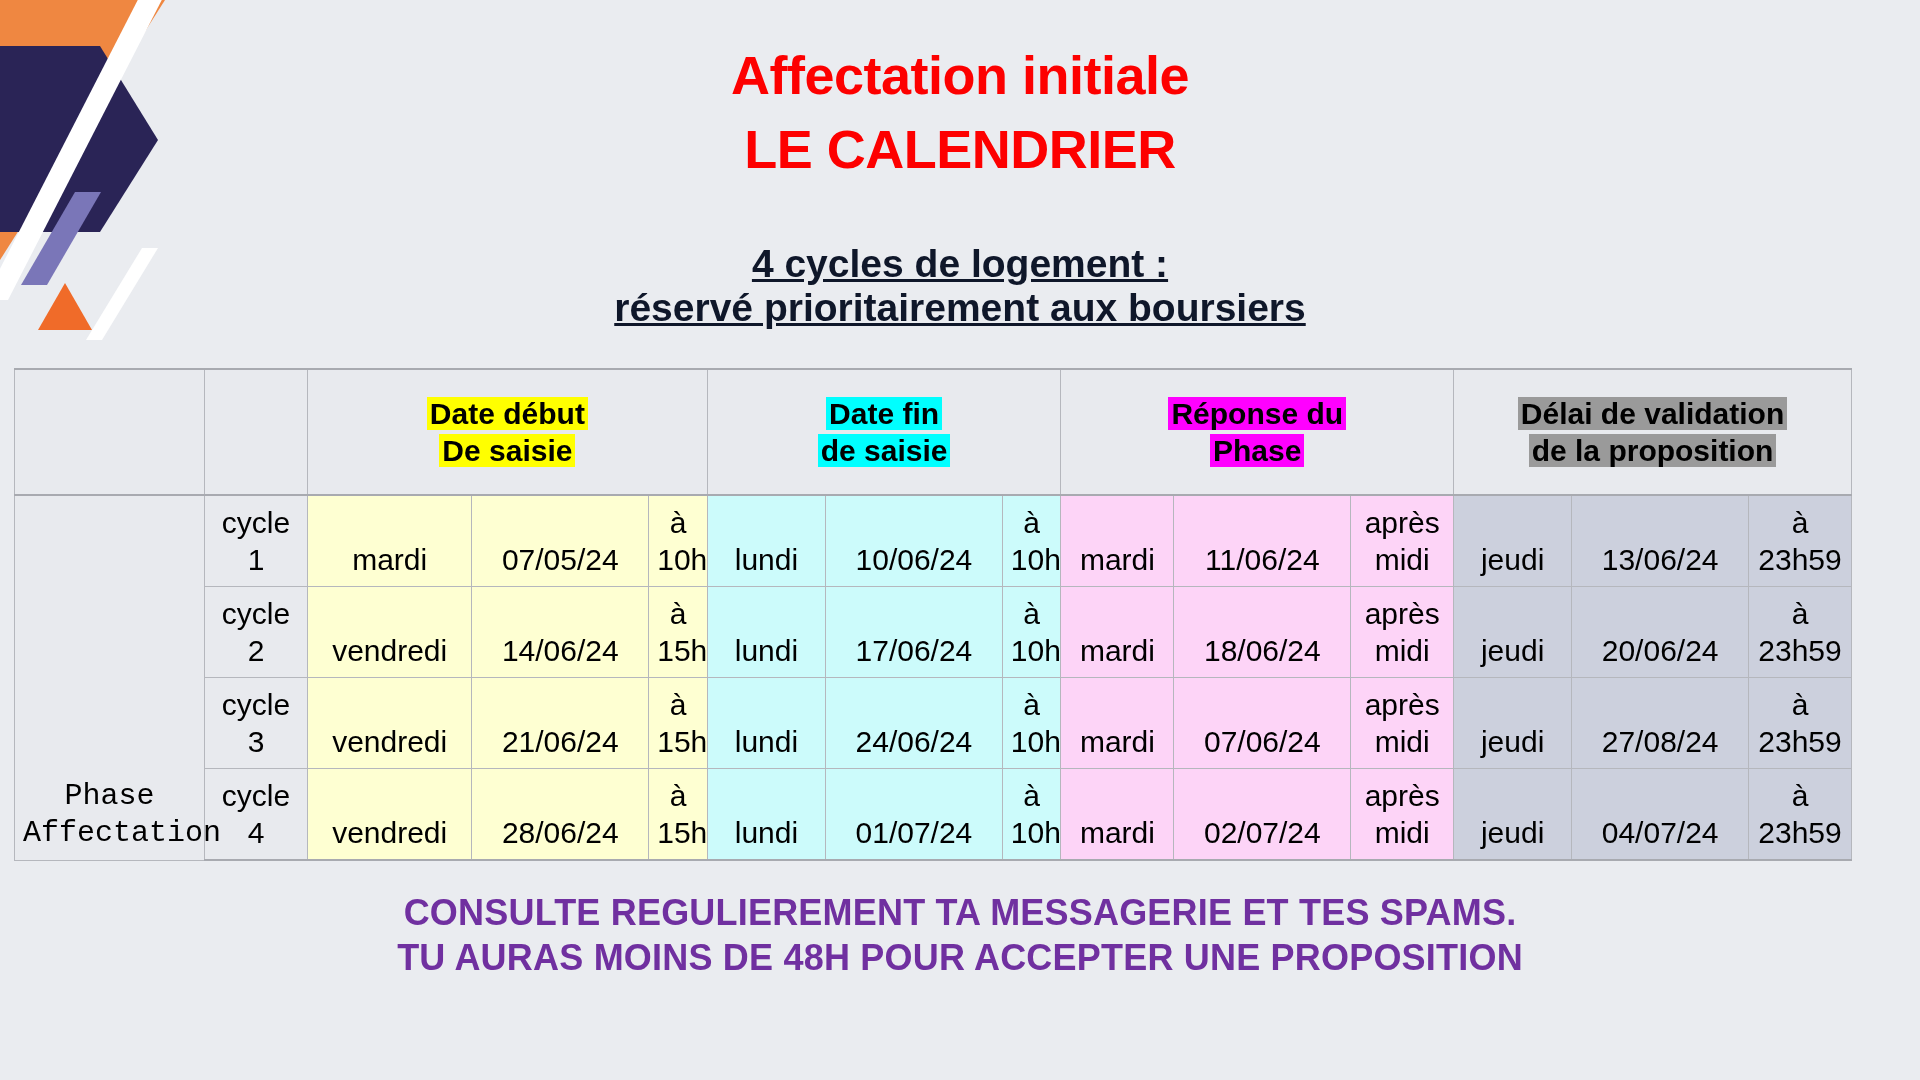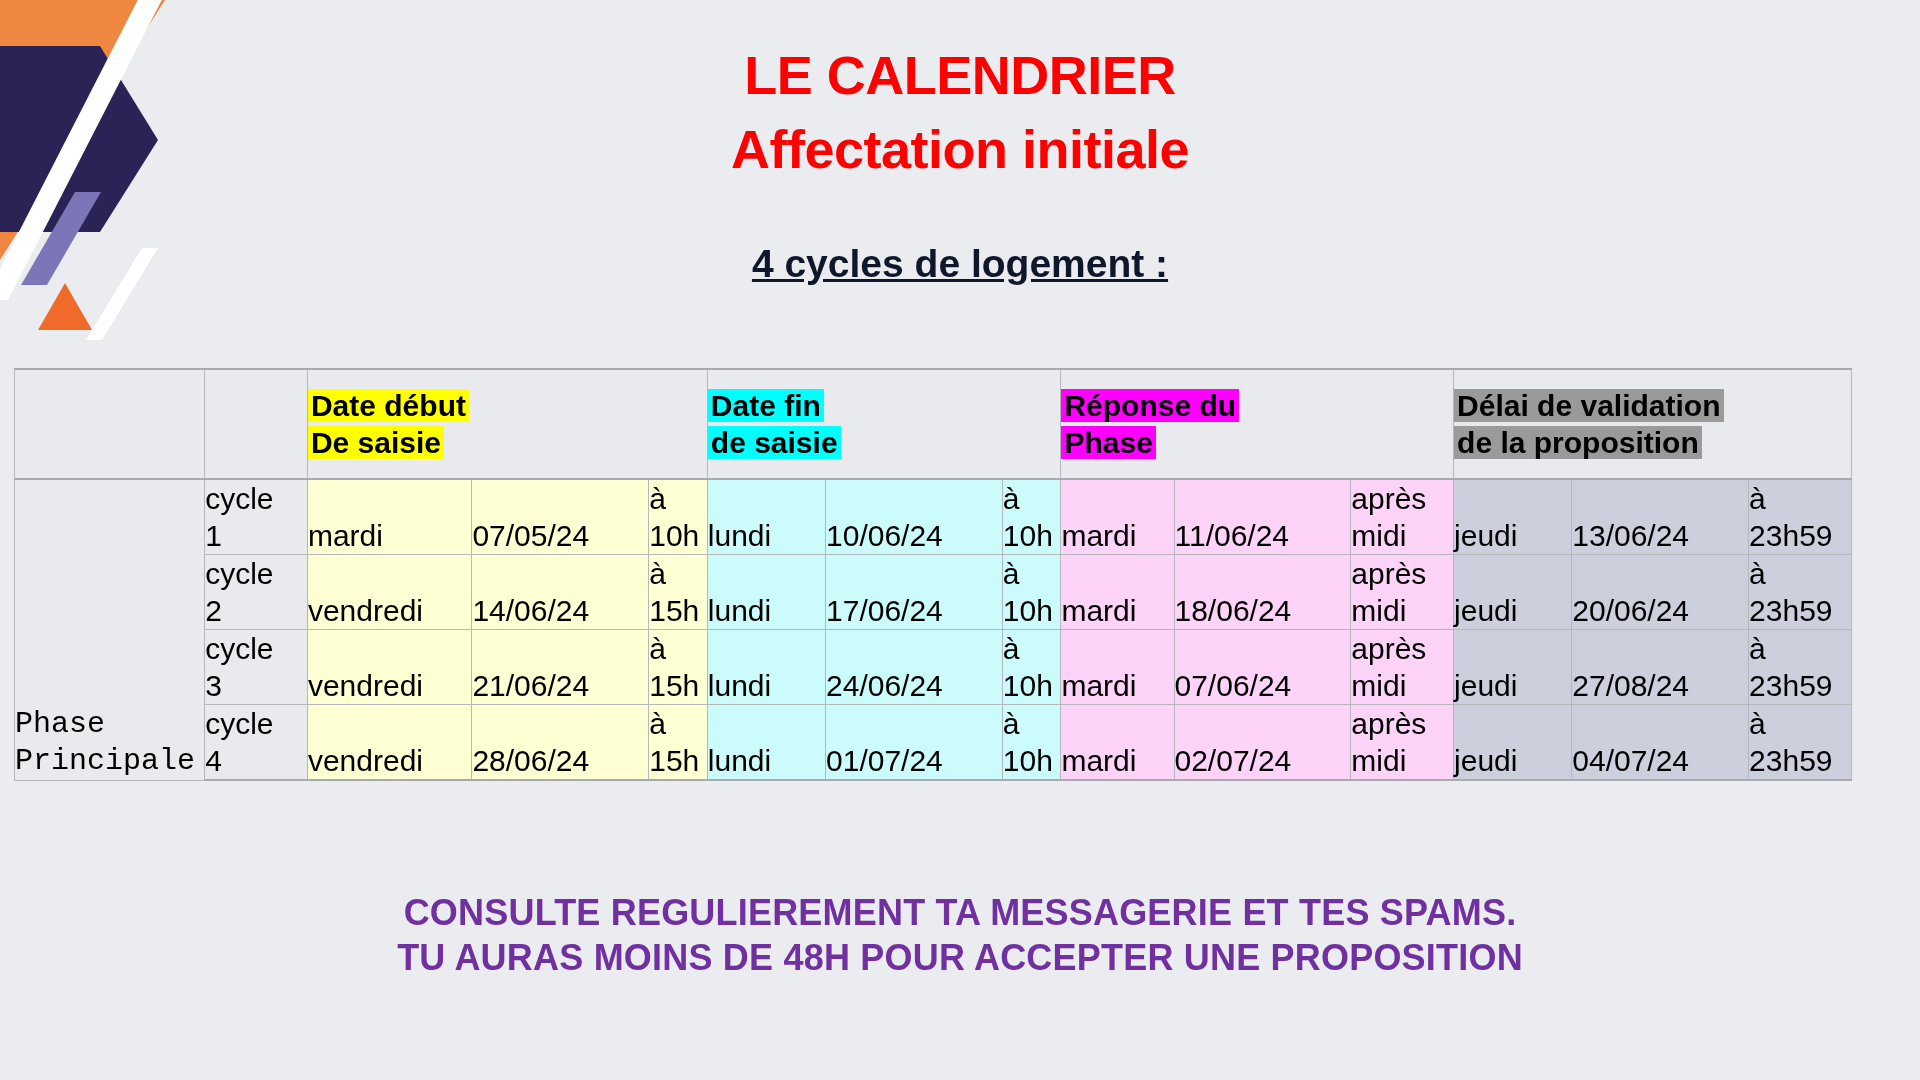--- a/index.html
+++ b/index.html
@@ -60,25 +60,25 @@
     width: 1838px;
   }
   table.cal {
     border-collapse: collapse;
     table-layout: fixed;
     width: 1838px;
     background: #e8eaee;
   }
   table.cal td {
     border: 1px solid #b5b7bd;
-    padding: 0;
+    padding: 8px;
     vertical-align: bottom;
     font-size: 30px;
     color: #000;
-    text-align: left;
+    text-align: center;
     line-height: 37px;
     height: 46px;
   }
   
   tr.hdr td {
     height: 108px;
     vertical-align: middle;
     background: #e8eaee;
     border-bottom: 2px solid #a8aab0;
   }
@@ -137,26 +137,27 @@
     <polygon points="0,0 165,0 0,260" fill="#ef8741"></polygon>
     <polygon points="-60,46 100,46 158,140 100,232 -60,232" fill="#2a2456"></polygon>
     <polygon points="75,192 101,192 47,285 21,285" fill="#7a76b8"></polygon>
     <polygon points="148,-20 172,-20 8,300 -16,300" fill="#ffffff"></polygon>
     <polygon points="142,248 158,248 102,340 86,340" fill="#ffffff"></polygon>
     <polygon points="65,283 92,330 38,330" fill="#f06b29"></polygon>
   </svg>
 </div>
 
 <div class="title-block">
+  <div class="title-line">Affectation initiale</div>
   <div class="title-line">LE CALENDRIER</div>
-  <div class="title-line">Affectation initiale</div>
 </div>
 
 <div class="subtitle-block">
   <div class="subtitle-line">4 cycles de logement :</div>
+  <div class="subtitle-line">réservé prioritairement aux boursiers</div>
 </div>
 
 <div class="table-wrap">
 <table class="cal">
   <colgroup>
     <col style="width:185px">
     <col style="width:100px">
     <col style="width:160px">
     <col style="width:172px">
     <col style="width:57px">
@@ -189,21 +190,21 @@
     </td>
     <td class="outer-top hdr-txt hl-gray right-edge" colspan="3">
       <span>Délai de validation</span><br>
       <span>de la proposition</span>
     </td>
   </tr>
 
   <tr>
     <td class="c-phase phase-cell left-edge" rowspan="4">
       <div>Phase</div>
-      <div>Principale</div>
+      <div>Affectation</div>
     </td>
     <td class="c-cycle cellpad">
       <span class="two-line">cycle</span>
       <span class="two-line">1</span>
     </td>
     <td class="c-yellow cellpad">mardi</td>
     <td class="c-yellow cellpad">07/05/24</td>
     <td class="c-yellow cellpad">
       <span class="two-line">à</span>
       <span class="two-line">10h</span>

